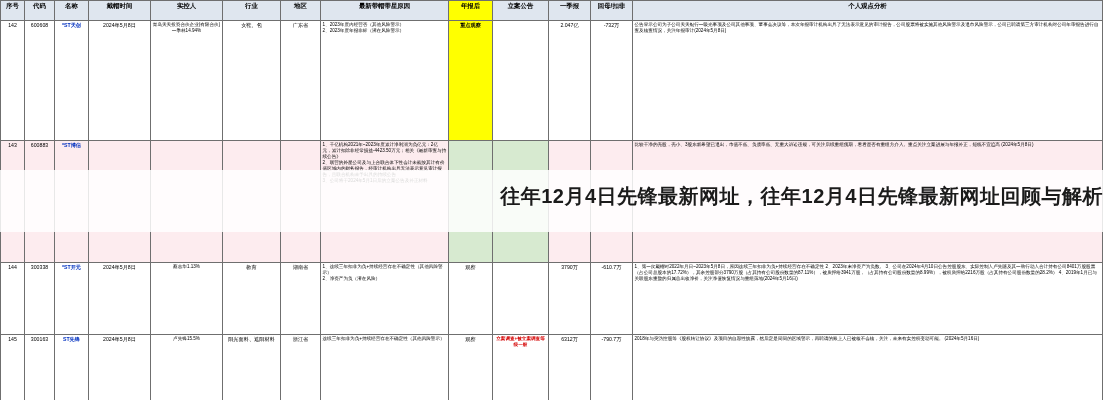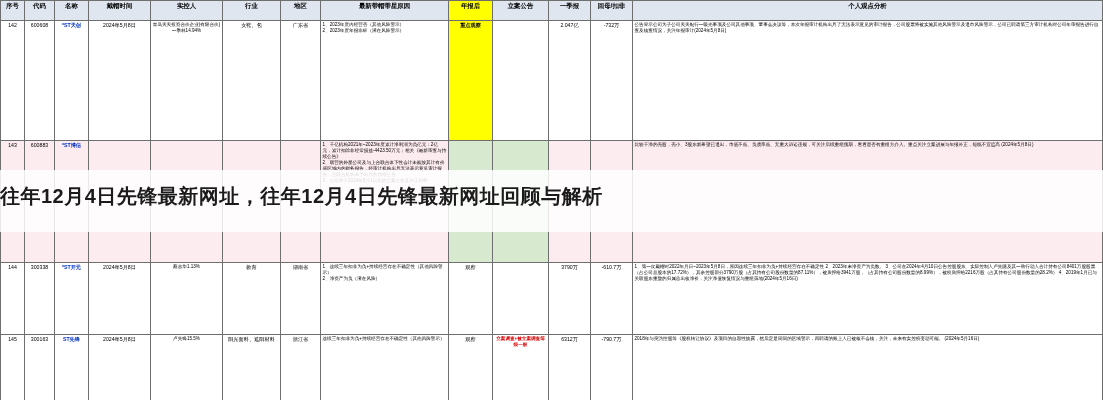--- a/index.html
+++ b/index.html
@@ -67,21 +67,21 @@
     top: 170px;
     width: 1103px;
     height: 62px;
     background: rgba(255,255,255,0.84);
   }
   #overlay-title {
     position: absolute;
     left: 0;
     top: 183px;
     width: 1103px;
-    text-align: left;
+    text-align: right;
     font-size: 20px;
     font-weight: bold;
     color: #1b1b1b;
     letter-spacing: 0.5px;
     font-family: "Liberation Sans", sans-serif;
     white-space: nowrap;
   }
 </style>
 </head>
 <body>

